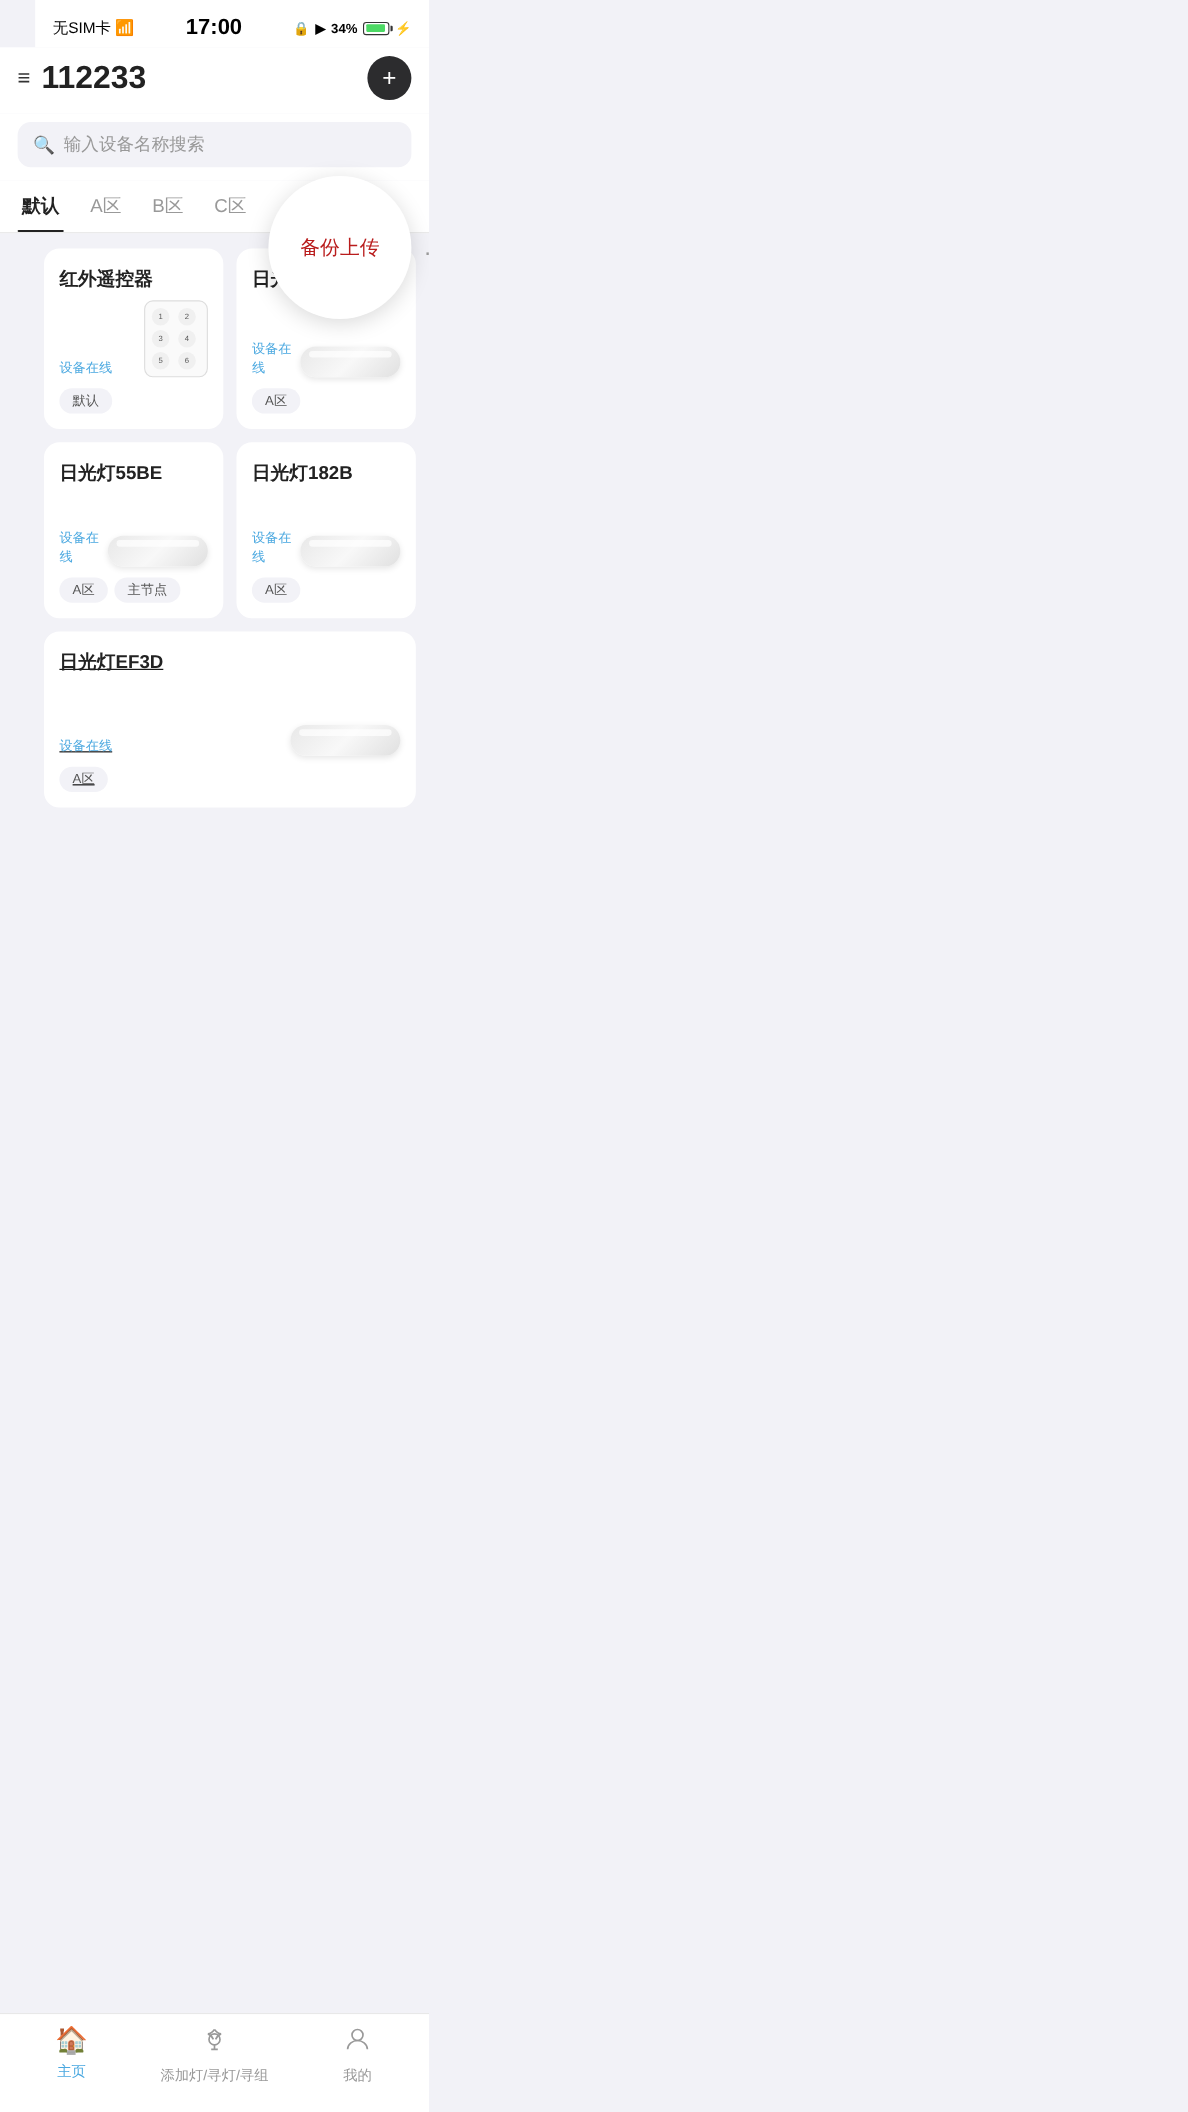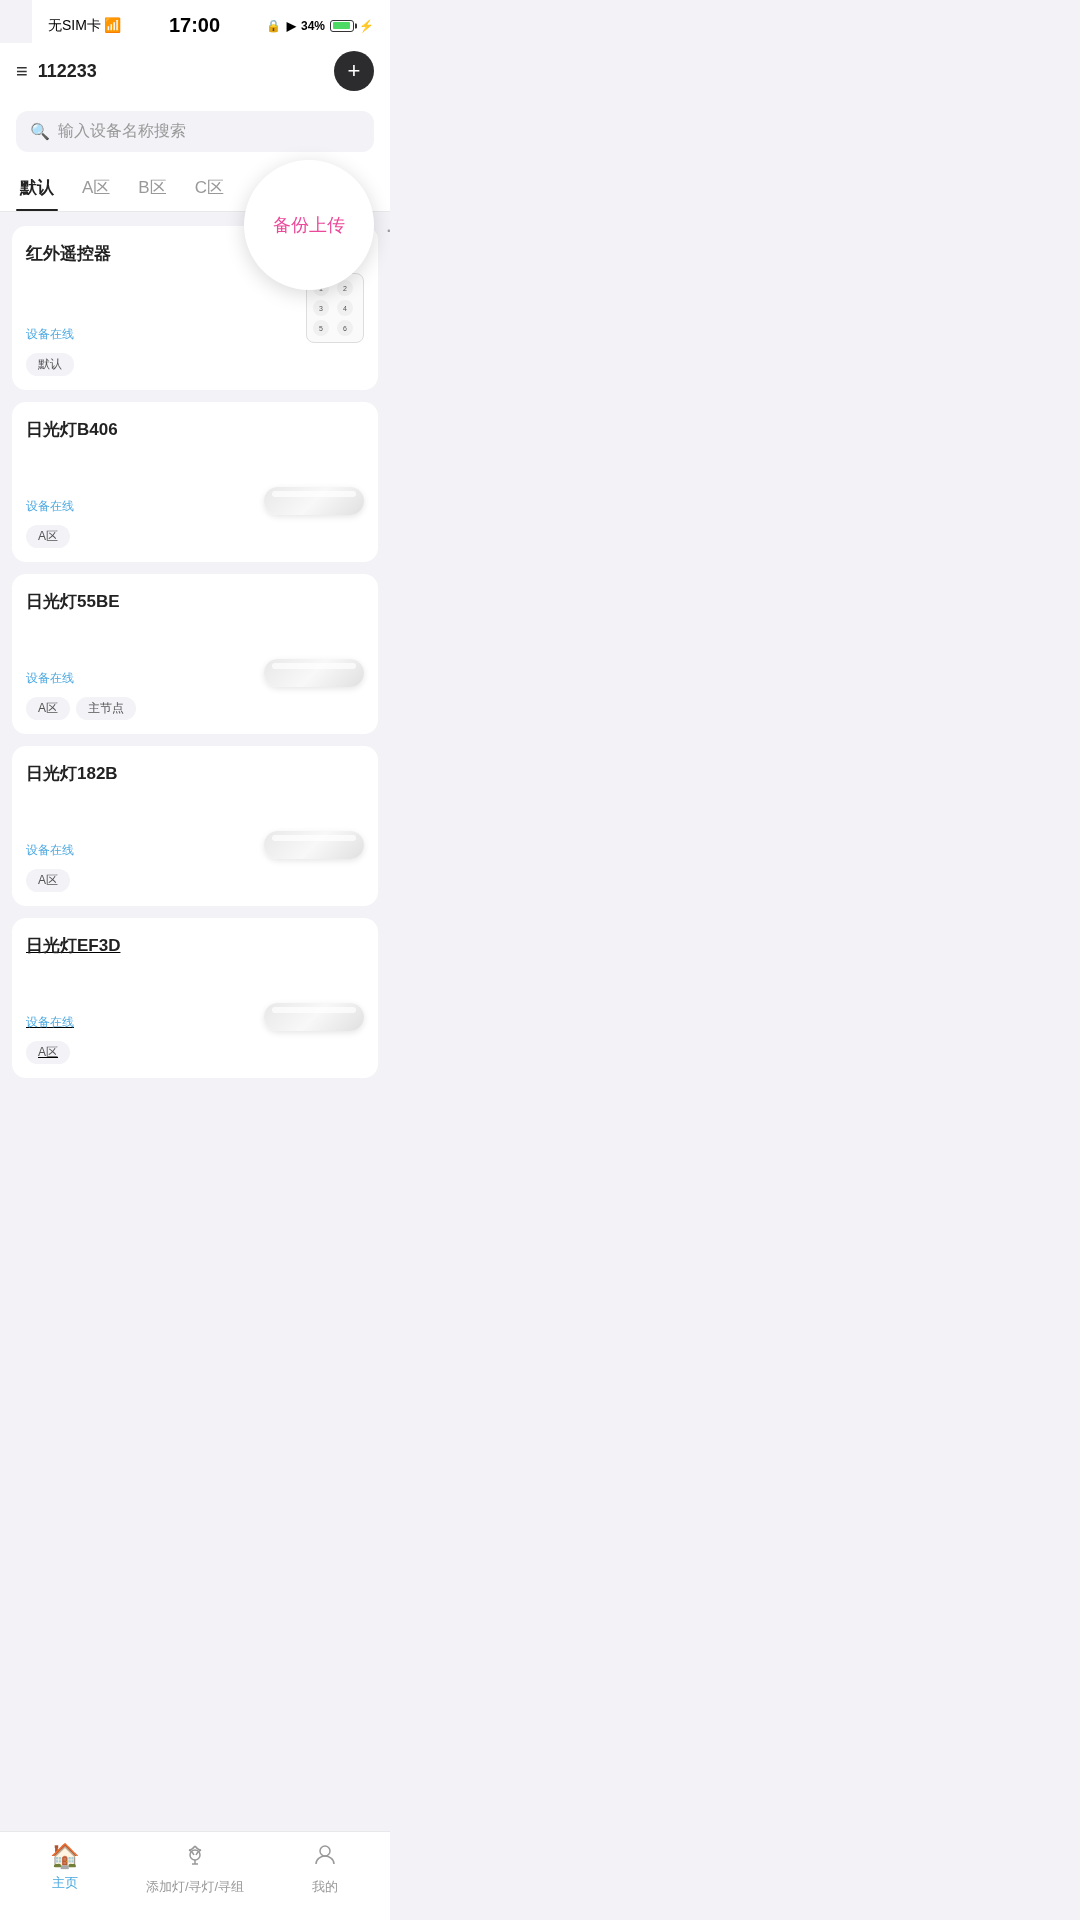--- a/index.html
+++ b/index.html
@@ -42,21 +42,21 @@
     
     .header {
       background: #fff;
       padding: 8px 16px 12px;
       display: flex;
       align-items: center;
       justify-content: space-between;
     }
     .header-left { display: flex; align-items: center; gap: 10px; }
     .hamburger-icon { font-size: 20px; color: #333; }
-    .header-title { font-size: 18px; font-weight: 600; color: #222; text-align: right; }
+    .header-title { font-size: 29px; font-weight: 600; color: #222; text-align: right; }
     .add-btn {
       width: 40px; height: 40px;
       background: #2c2c2e;
       border-radius: 50%;
       display: flex; align-items: center; justify-content: center;
       color: #fff; font-size: 22px; font-weight: 300;
       cursor: pointer;
     }
 
     
@@ -103,33 +103,34 @@
       top: 160px; right: 16px;
       z-index: 100;
     }
     .popup-circle {
       width: 130px; height: 130px;
       background: #fff;
       border-radius: 50%;
       display: flex; align-items: center; justify-content: center;
       box-shadow: 0 4px 20px rgba(0,0,0,0.15);
     }
-    .popup-label { font-size: 18px; color: #ec4899; font-weight: 500; }
+    .popup-label { font-size: 18px; color: #b91c1c; font-weight: 500; }
     .popup-dots {
       position: absolute; right: -30px; top: 50%;
       transform: translateY(-50%);
       font-size: 22px; color: #999;
     }
 
     
     .device-grid {
       padding: 14px 12px;
       display: grid;
-      grid-template-columns: 1fr;
+      grid-template-columns: 1fr 1fr;
       gap: 12px;
+      margin-left: 28px;
     }
 
     .device-card {
       background: #fff;
       border-radius: 14px;
       padding: 16px 14px 14px;
       min-height: 160px;
       position: relative;
       display: flex;
       flex-direction: column;

